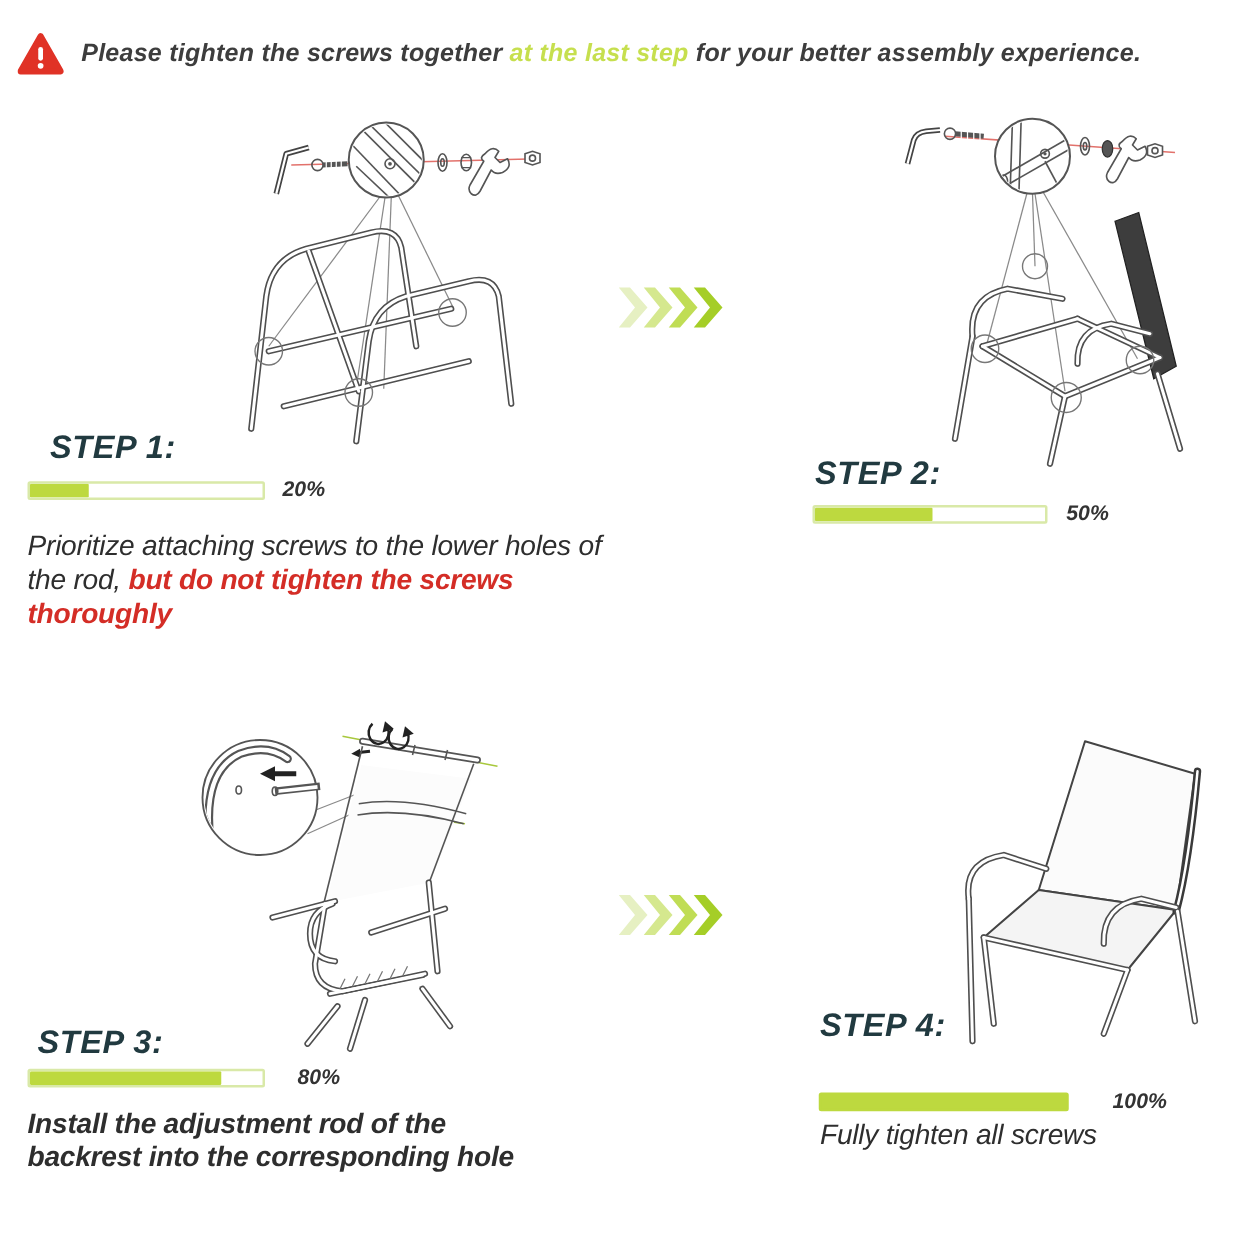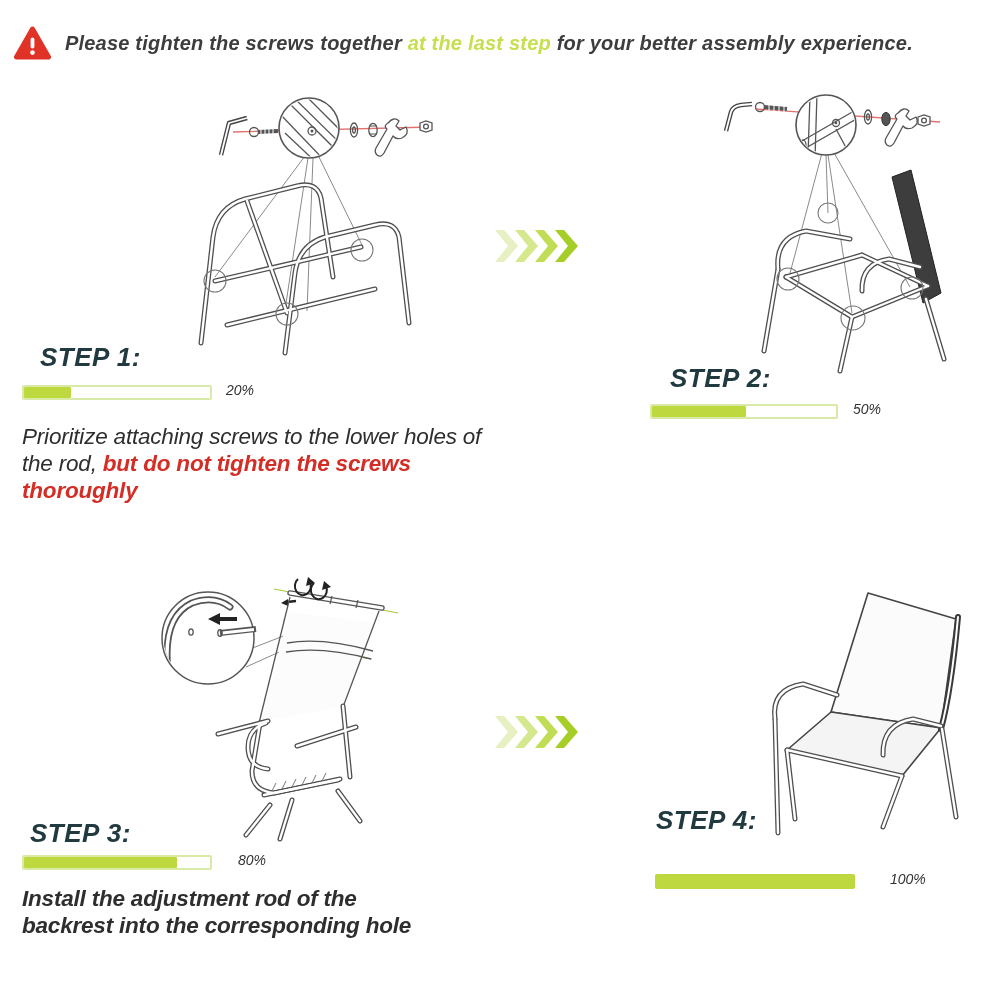--- a/index.html
+++ b/index.html
@@ -37,21 +37,21 @@
   }
 
   
   .pbar{
     position:absolute;height:15px;background:#fff;
     border:2px solid var(--track_border);border-radius:2px;overflow:hidden;
   }
   .pbar .fill{height:100%;background:var(--accent_green);border-radius:1px;}
   .pbar.full{border-color:var(--accent_green);background:var(--accent_green);}
   .plabel{
-    position:absolute;font-size:14px;font-style:italic;color:#333;font-weight:normal;
+    position:absolute;font-size:17px;font-style:italic;color:#333;font-weight:bold;
   }
 
   
   .desc{
     position:absolute;font-size:22.5px;font-style:italic;color:var(--body_text);
     line-height:1.2;letter-spacing:-.2px;
   }
   .desc .em{color:var(--emphasis_red);font-weight:bold;}
 
   .illus{position:absolute;}
@@ -226,21 +226,21 @@
     </svg>
   </div>
 
   <div class="step-heading" style="left:40px;top:342px;">STEP 1:</div>
   <div class="pbar" style="left:22px;top:385px;width:190px;">
     <div class="fill" style="width: 25%;"></div>
   </div>
   <div class="plabel" style="left:226px;top:382px;">20%</div>
   <div class="desc" style="left:22px;top:423px;width:462px;"><span>Prioritize attaching screws to the lower holes of the rod, </span><span class="em">but do not tighten the screws  thoroughly</span></div>
 
-  <div class="step-heading" style="left:652px;top:363px;margin-left:18px;">STEP 2:</div>
+  <div class="step-heading" style="left:652px;top:363px;">STEP 2:</div>
   <div class="pbar" style="left:650px;top:404px;width:188px;">
     <div class="fill" style="width: 51%;"></div>
   </div>
   <div class="plabel" style="left:853px;top:401px;">50%</div>
 
   <div class="illus" style="left:140px;top:555px;width:345px;height:290px;">
     <svg viewBox="0 0 345 290">
 
       <line x1="110" y1="94" x2="146" y2="80" class="thin"></line>
       <line x1="106" y1="112" x2="146" y2="94" class="thin"></line>
@@ -354,14 +354,15 @@
     <div class="fill" style="width: 82%;"></div>
   </div>
   <div class="plabel" style="left:238px;top:852px;">80%</div>
   <div class="desc" style="left:22px;top:885px;width:400px;font-weight:bold;"><span>Install the adjustment rod of the backrest into the corresponding hole</span></div>
 
   <div class="step-heading" style="left:656px;top:805px;">STEP 4:</div>
   <div class="pbar full" style="left:655px;top:874px;width:200px;">
     <div class="fill" style="width: 100%;"></div>
   </div>
   <div class="plabel" style="left:863px;top:871px;margin-left:27px;">100%</div>
+  <div class="desc" style="left:656px;top:894px;width:330px;"><span>Fully tighten all screws</span></div>
 
 </div>
 
 </body></html>

